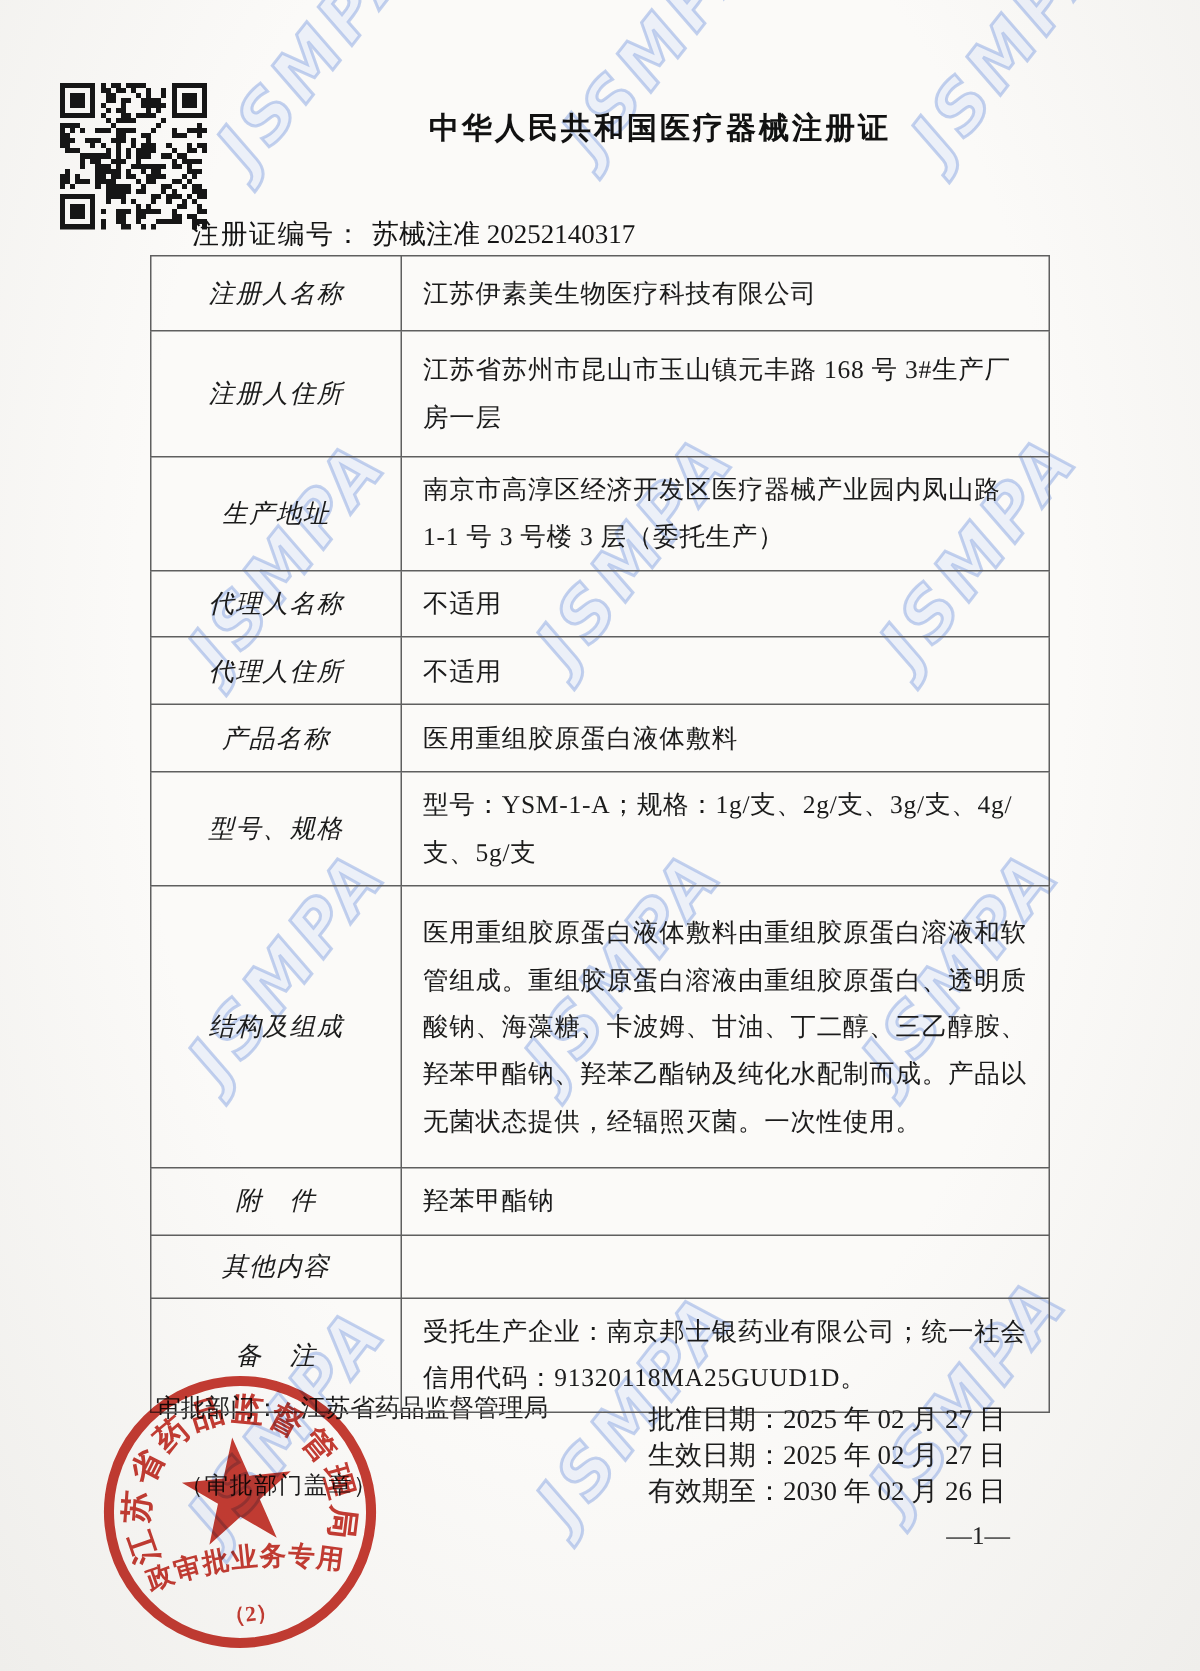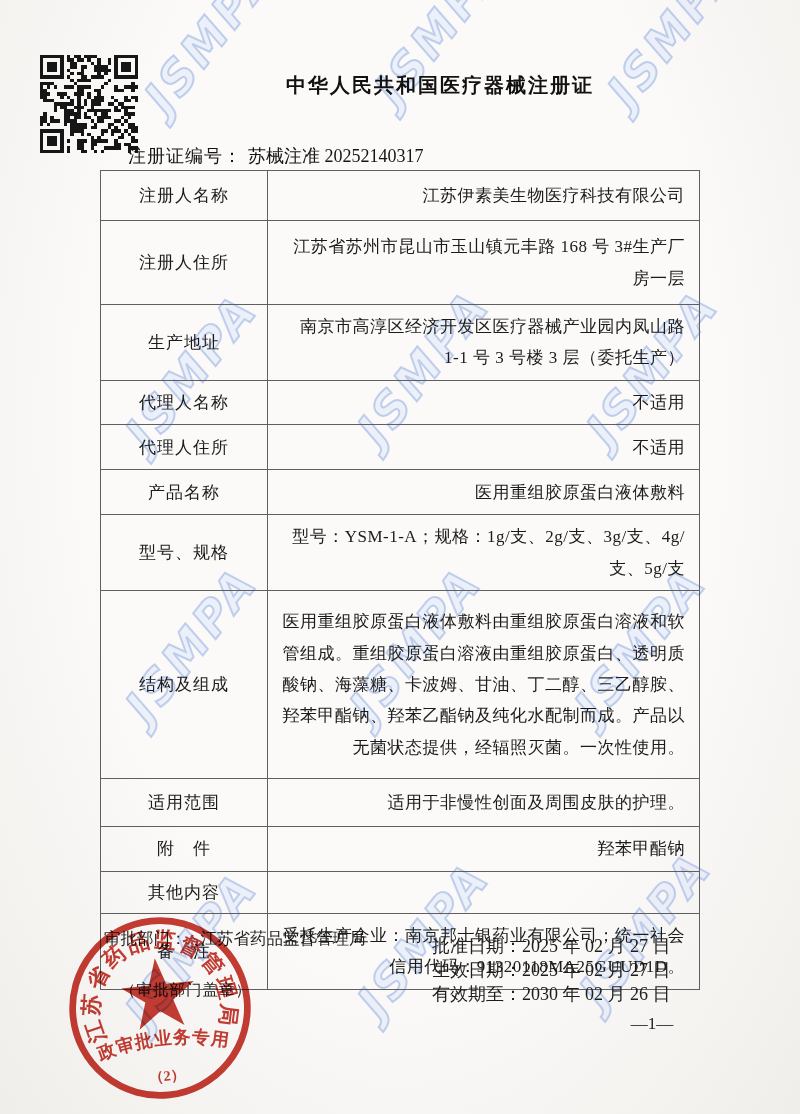--- a/index.html
+++ b/index.html
@@ -21,22 +21,22 @@
          text-align:center;font-family:"Liberation Sans","DejaVu Sans",sans-serif;
          font-weight:bold;font-size:20px;letter-spacing:2px;color:#111;}
   .regline{position:absolute;left:128px;top:144px;z-index:3;font-size:18px;color:#151515;text-align:center;}
   .regline .lbl{letter-spacing:1px;}
   .regline .val{margin-left:6px;font-family:"Liberation Serif",serif;}
   
   .tbl{position:absolute;left:100px;top:170px;width:600px;z-index:3;
        border-collapse:collapse;table-layout:fixed;background:transparent;}
   .tbl td{border:1.5px solid #5f5f5f;font-size:17px;vertical-align:middle;
           background:transparent;}
-  .tbl td.lbl{width:164px;text-align:center;letter-spacing:1px;color:#1b1b1b;}
-  .tbl td.val{padding:6px 14px;line-height:1.85;text-align:right;color:#1b1b1b;
+  .tbl td.lbl{width:164px;text-align:center;letter-spacing:1px;color:#1b1b1b;font-style:italic;}
+  .tbl td.val{padding:6px 14px;line-height:1.85;text-align:left;color:#1b1b1b;
               letter-spacing:0.5px;}
   
   .approval{position:absolute;left:104px;top:928px;z-index:2;font-size:16.5px;}
   .approval .gap{display:inline-block;width:14px;}
   .sealnote{position:absolute;left:120px;top:980px;z-index:2;font-size:15.5px;letter-spacing:1px;}
   .dates{position:absolute;left:432px;top:934px;z-index:3;font-size:18px;line-height:24px;}
   .dates .row{white-space:nowrap;}
   .pageno{position:absolute;left:602px;top:1014px;width:100px;z-index:3;
           text-align:center;font-size:17px;color:#222;}
   .seal{position:absolute;left:64px;top:912px;width:192px;height:192px;z-index:5;
@@ -494,24 +494,20 @@
         </tr>
     <tr>
       <td class="lbl" style="height:65px">型号、规格</td>
       <td class="val">型号：YSM-1-A；规格：1g/支、2g/支、3g/支、4g/支、5g/支</td>
         </tr>
     <tr>
       <td class="lbl" style="height:185px">结构及组成</td>
       <td class="val">医用重组胶原蛋白液体敷料由重组胶原蛋白溶液和软管组成。重组胶原蛋白溶液由重组胶原蛋白、透明质酸钠、海藻糖、卡波姆、甘油、丁二醇、三乙醇胺、羟苯甲酯钠、羟苯乙酯钠及纯化水配制而成。产品以无菌状态提供，经辐照灭菌。一次性使用。</td>
         </tr>
     <tr>
-      <td class="lbl" style="height:45px">适用范围</td>
-      <td class="val">适用于非慢性创面及周围皮肤的护理。</td>
-        </tr>
-    <tr>
       <td class="lbl" style="height:41px">附　件</td>
       <td class="val">羟苯甲酯钠</td>
         </tr>
     <tr>
       <td class="lbl" style="height:39px">其他内容</td>
       <td class="val"></td>
         </tr>
     <tr>
       <td class="lbl" style="height:60px">备　注</td>
       <td class="val">受托生产企业：南京邦士银药业有限公司；统一社会信用代码：91320118MA25GUUD1D。</td>

